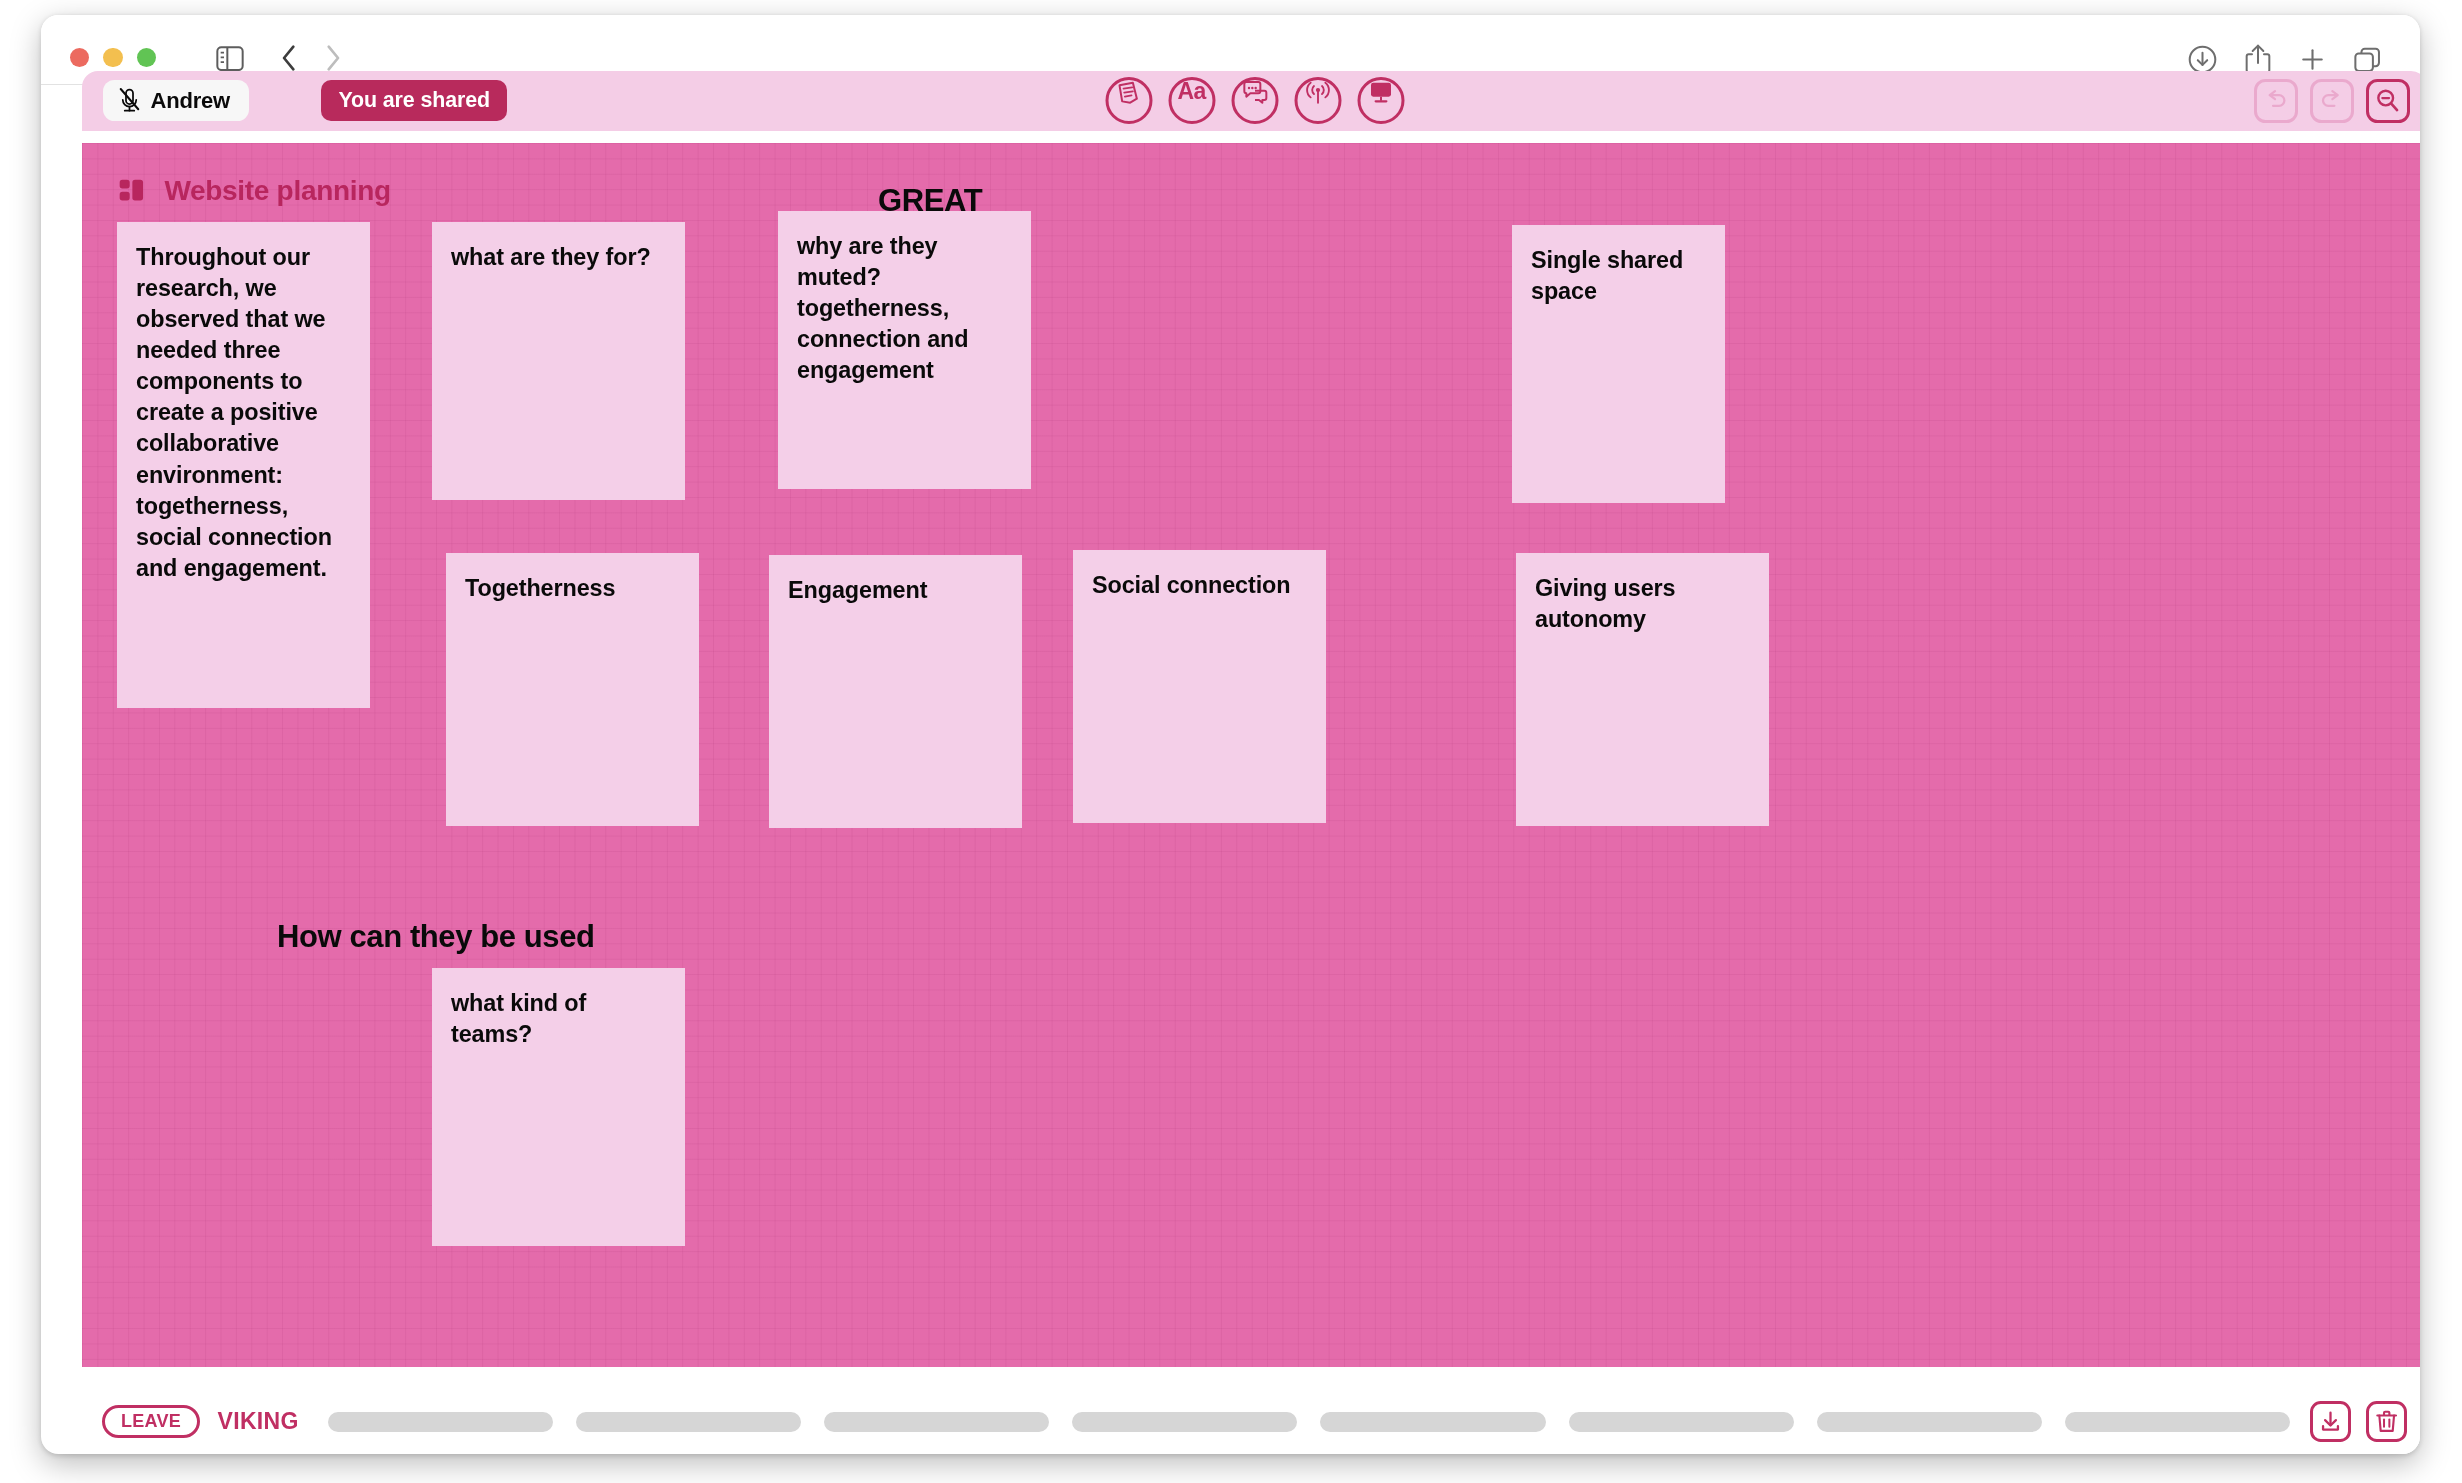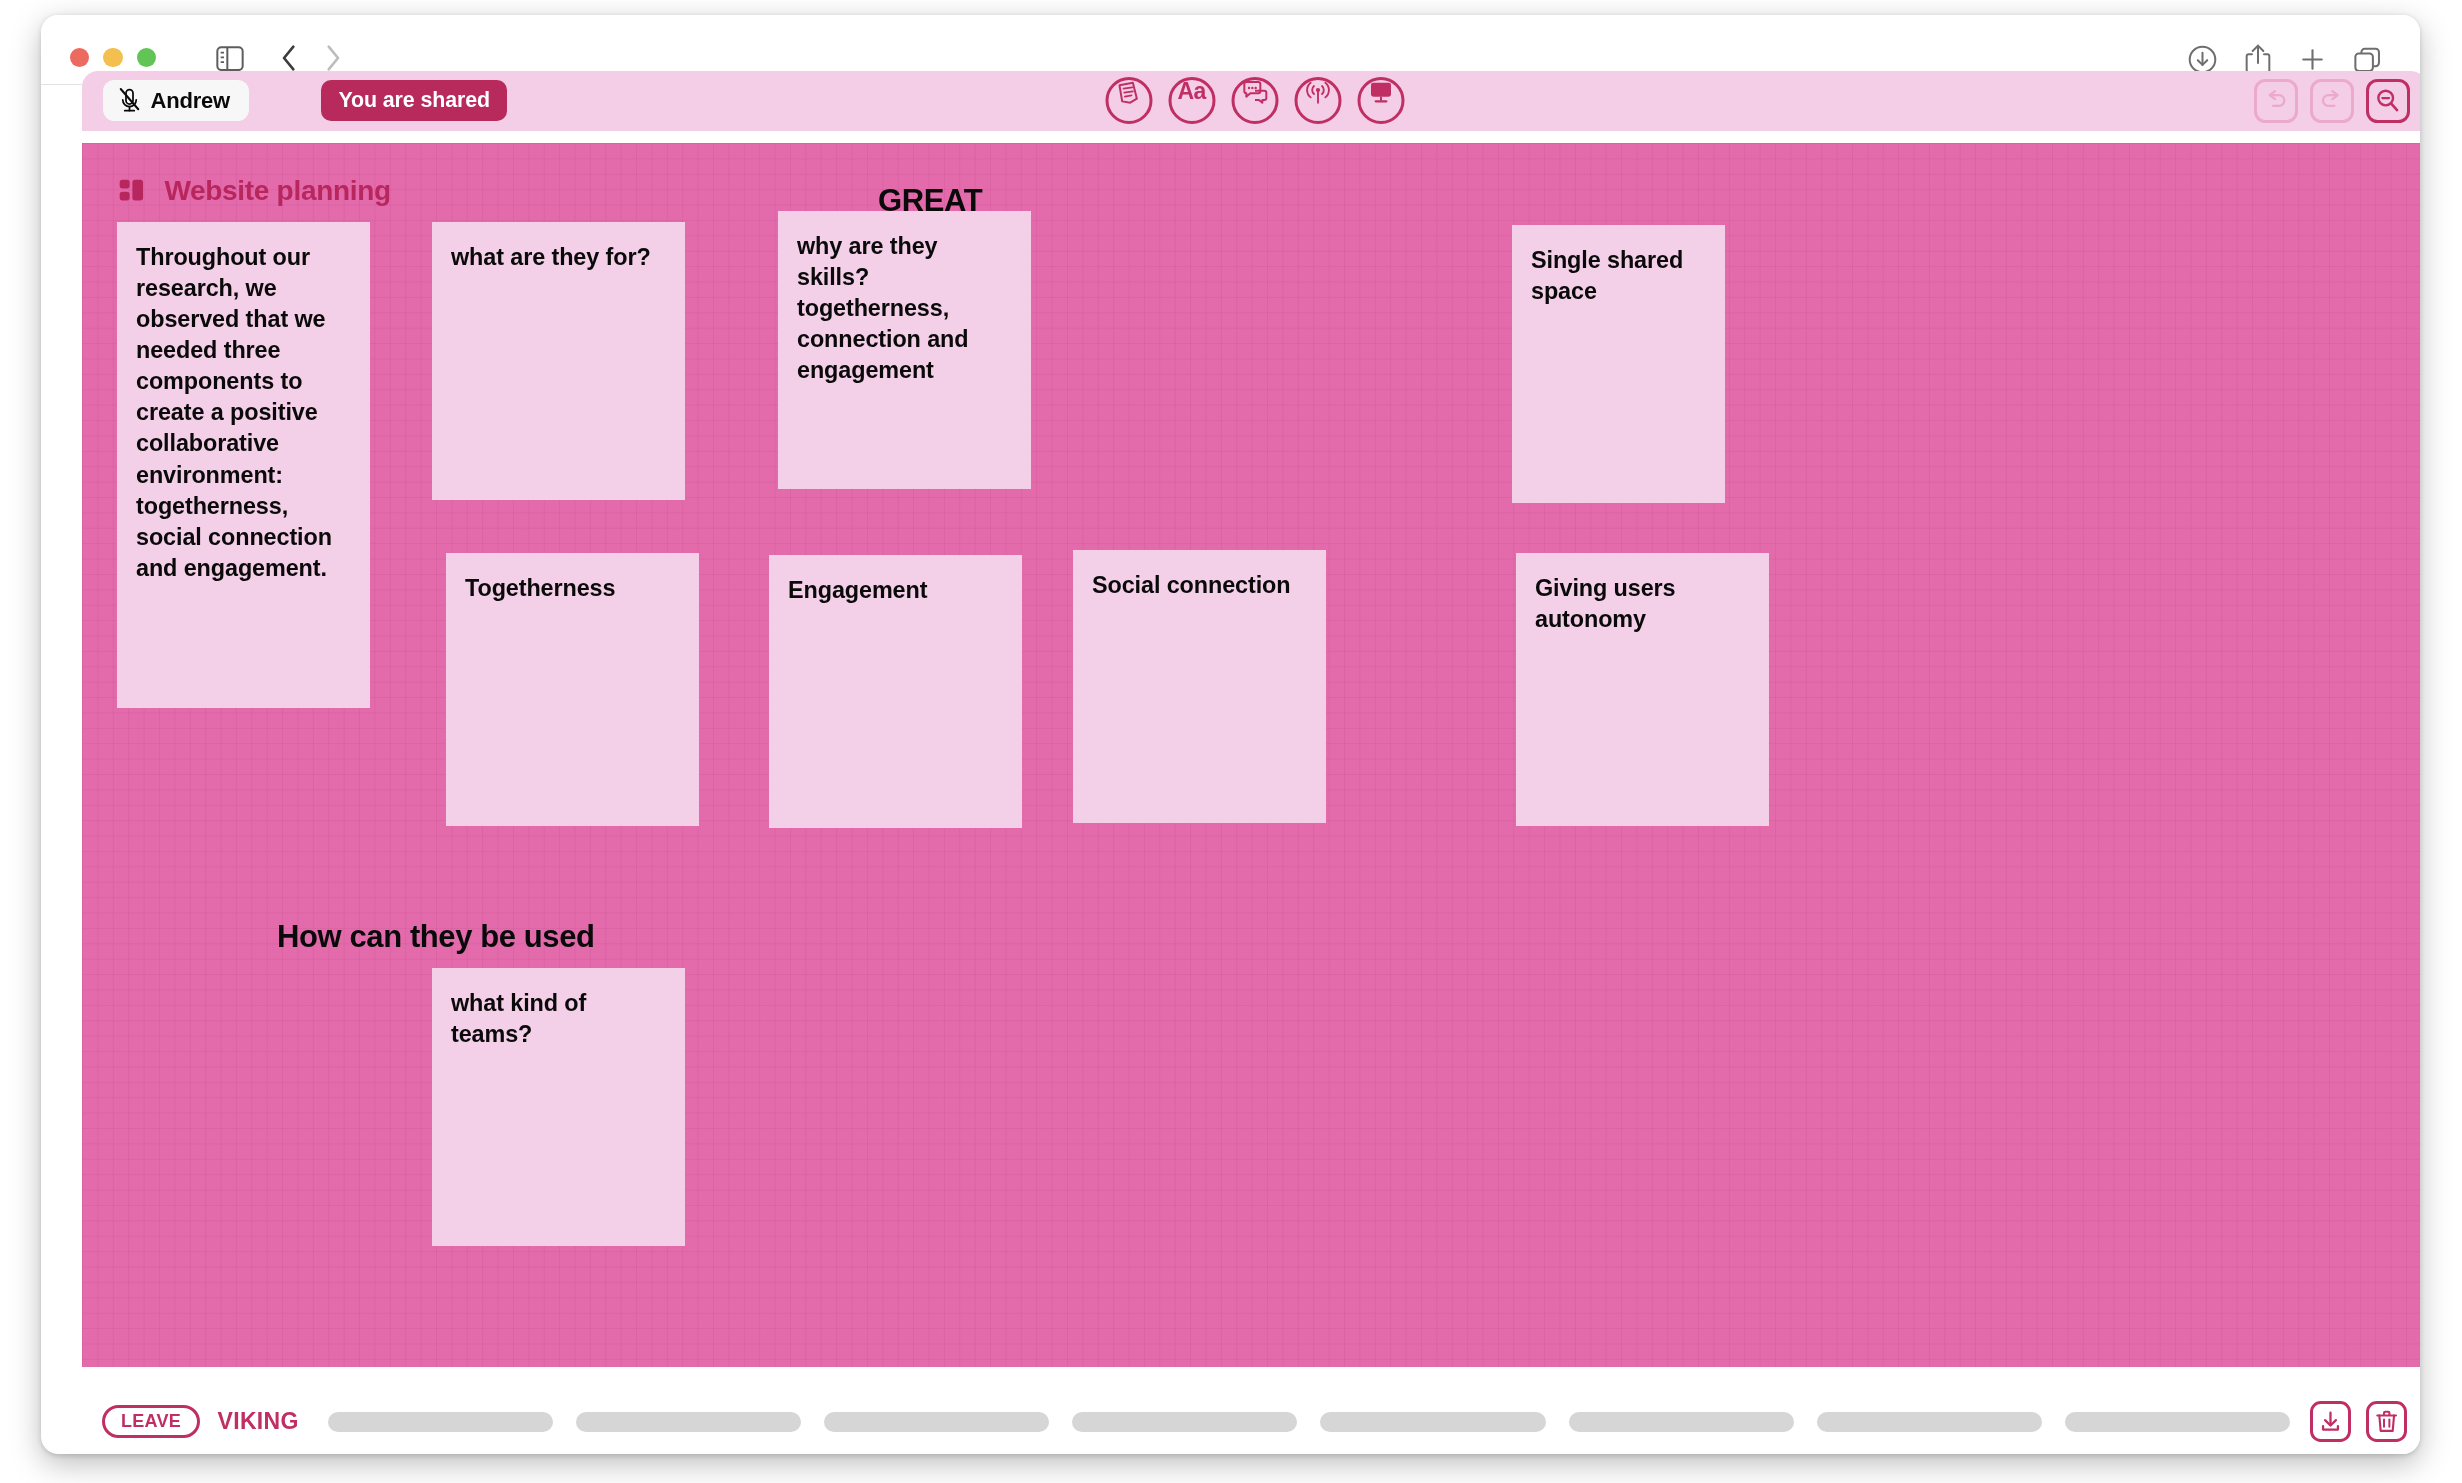--- a/index.html
+++ b/index.html
@@ -529,21 +529,21 @@
 
       <div class="sticky" style="left:35px; top:79px; width:253px; height:486px;">
         <div class="sticky-text">Throughout our research, we observed that we needed three components to create a positive collaborative environment: togetherness, social connection and engagement.</div>
       </div>
 
       <div class="sticky" style="left:350px; top:79px; width:253px; height:278px;">
         <div class="sticky-text">what are they for?</div>
       </div>
 
       <div class="sticky" style="left:696px; top:68px; width:253px; height:278px;">
-        <div class="sticky-text">why are they skills? togetherness, connection and engagement</div>
+        <div class="sticky-text">why are they muted? togetherness, connection and engagement</div>
       </div>
 
       <div class="sticky" style="left:364px; top:410px; width:253px; height:273px;">
         <div class="sticky-text">Togetherness</div>
       </div>
 
       <div class="sticky" style="left:687px; top:412px; width:253px; height:273px;">
         <div class="sticky-text">Engagement</div>
       </div>
 

